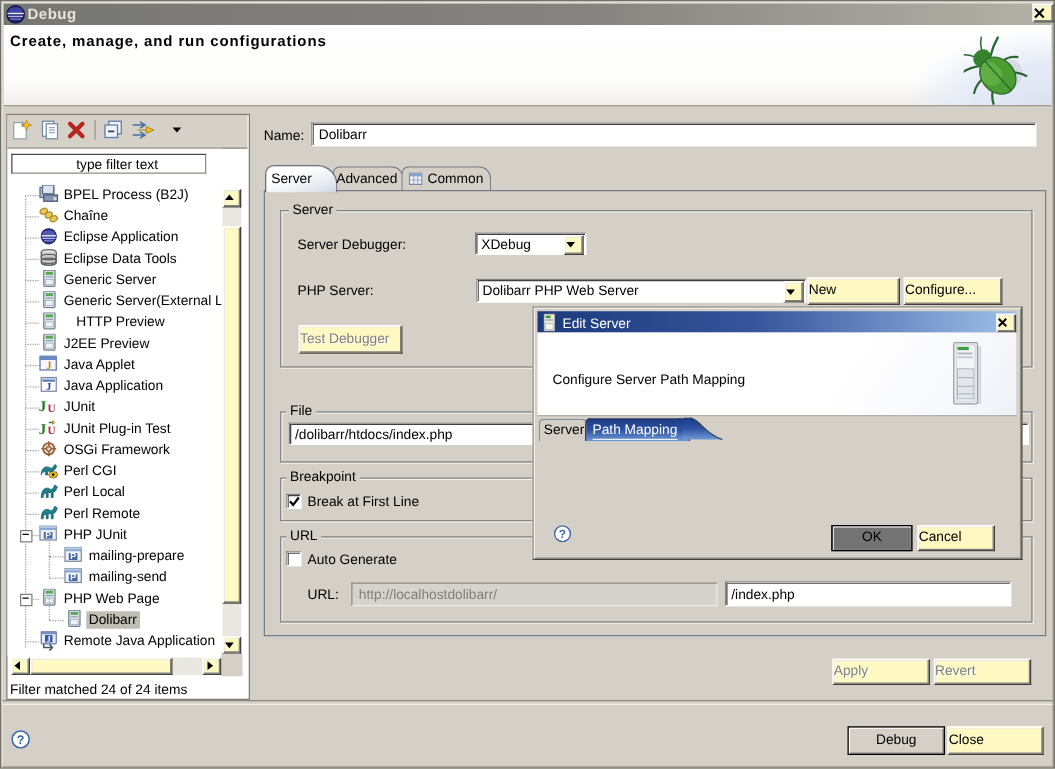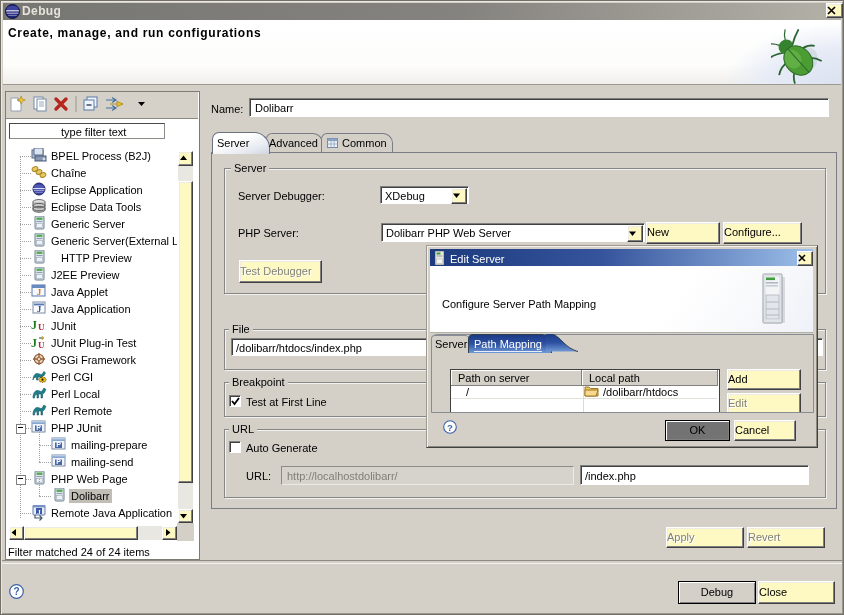--- a/index.html
+++ b/index.html
@@ -372,21 +372,21 @@
 <div class="glabel" style="left:229px;top:324px;z-index:4;">File</div>
 <div class="sunken" style="left:231px;top:338px;width:590px;height:16px;z-index:4;"></div>
 <div class="lab" style="left:236px;top:342px;z-index:5;">/dolibarr/htdocs/index.php</div>
 
 <div class="group" style="left:224px;top:382px;width:600px;height:33px;z-index:3;"></div>
 <div class="glabel" style="left:229px;top:377px;z-index:4;">Breakpoint</div>
 <div class="sunken" style="left:229px;top:395px;width:10px;height:10px;z-index:4;"></div>
 <svg class="abs" style="left:231px;top:397px;z-index:5;" width="9" height="9" viewBox="0 0 9 9">
     <path d="M1 4 L3.5 7 L8 1" stroke="#000" stroke-width="1.8" fill="none"></path>
   </svg>
-<div class="lab" style="left:246px;top:396px;z-index:4;">Test at First Line</div>
+<div class="lab" style="left:246px;top:396px;z-index:4;">Break at First Line</div>
 
 <div class="group" style="left:224px;top:429px;width:600px;height:67px;z-index:3;"></div>
 <div class="glabel" style="left:229px;top:424px;z-index:4;">URL</div>
 <div class="sunken" style="left:229px;top:441px;width:10px;height:10px;z-index:4;"></div>
 <div class="lab" style="left:246px;top:442px;z-index:4;">Auto Generate</div>
 <div class="lab" style="left:246px;top:470px;z-index:4;">URL:</div>
 <div class="abs" style="left:281px;top:466px;width:291px;height:17px;background:#d6d3cc;border:1px solid;border-color:#8e8b82 #eceae4 #eceae4 #8e8b82;z-index:4;"></div>
 <div class="lab" style="left:287px;top:470px;color:#807f76;z-index:5;">http://localhostdolibarr/</div>
 <div class="sunken" style="left:580px;top:465px;width:227px;height:18px;z-index:4;"></div>
 <div class="lab" style="left:585px;top:470px;z-index:5;">/index.php</div>
@@ -424,40 +424,20 @@
   <rect x="4" y="3" width="15" height="45" fill="#f2f4f6" stroke="#c4c8d0" stroke-width="0.6"></rect>
   <rect x="5" y="4.5" width="9" height="2.6" fill="#3c9e3c"></rect>
   <rect x="5" y="9" width="12" height="1.6" fill="#b2b8c2"></rect>
   <rect x="5" y="12" width="12" height="1.6" fill="#c6ccd4"></rect>
   <rect x="5" y="22" width="13" height="24" fill="#e2e5ea" stroke="#b2b8c2" stroke-width="0.8"></rect>
   <line x1="5" y1="29" x2="18" y2="29" stroke="#b2b8c2"></line>
   <line x1="5" y1="36" x2="18" y2="36" stroke="#b2b8c2"></line>
   <line x1="5" y1="42" x2="18" y2="42" stroke="#b2b8c2"></line>
   </svg></div>
 
-  <div class="abs" style="left:4px;top:88px;width:381px;height:77px;background:#d4d0c8;border:1px solid #888c94;border-radius:6px 0 0 0;overflow:hidden;">
-
-     <div class="abs" style="left:18px;top:34px;width:268px;height:43px;background:#fff;border:1px solid #404040;"></div>
-     <div class="abs" style="left:19px;top:35px;width:130px;height:15px;background:#d4d0c8;border-right:1px solid #808080;border-bottom:1px solid #808080;box-shadow:inset 1px 1px 0 #fff;"></div>
-     <div class="abs" style="left:150px;top:35px;width:135px;height:15px;background:#d4d0c8;border-right:1px solid #808080;border-bottom:1px solid #808080;box-shadow:inset 1px 1px 0 #fff;"></div>
-     <div class="lab" style="left:26px;top:37px;">Path on server</div>
-     <div class="lab" style="left:157px;top:37px;">Local path</div>
-     <div class="lab" style="left:34px;top:51px;">/</div>
-     <div class="abs" style="left:152px;top:50px;width:15px;height:12px;">
-     <svg width="15" height="12" viewBox="0 0 15 12">
-          <path d="M1 2 h4 l1.5 1.5 H14 V11 H1 z" fill="#f0c468" stroke="#a07820"></path>
-          <path d="M1 5 h13 l-2 6 H1 z" fill="#f8d890" stroke="#a07820"></path>
-        </svg></div>
-     <div class="lab" style="left:171px;top:51px;">/dolibarr/htdocs</div>
-     <div class="abs" style="left:19px;top:63px;width:266px;height:1px;background:#e2e0da;"></div>
-     <div class="abs" style="left:151px;top:51px;width:1px;height:26px;background:#dddbd5;"></div>
-
-     <div class="btn" style="left:295px;top:34px;width:72px;height:19px;line-height:18px;">Add</div>
-     <div class="btn dis" style="left:295px;top:58px;width:72px;height:21px;line-height:18px;">Edit</div>
-  </div>
 
   <div class="abs" style="left:4px;top:89px;width:38px;height:17px;background:#d4d0c8;border:1px solid #888c94;border-bottom:none;border-radius:4px 6px 0 0;"></div>
   <div class="lab" style="left:8px;top:92px;">Server</div>
   <div class="abs" style="left:41px;top:88px;width:82px;height:18px;background:linear-gradient(180deg,#1a3a86 0%,#2e52a2 50%,#7099d6 100%);border:1px solid #30404c;border-bottom:none;border-radius:5px 10px 0 0;"></div>
   <svg class="abs" style="left:119px;top:88px;" width="32" height="18" viewBox="0 0 32 18">
       <defs>
         <linearGradient id="tg" x1="0" y1="0" x2="0" y2="1">
           <stop offset="0" stop-color="#1a3a86"></stop>
           <stop offset="0.5" stop-color="#2e52a2"></stop>
           <stop offset="1" stop-color="#7099d6"></stop>

